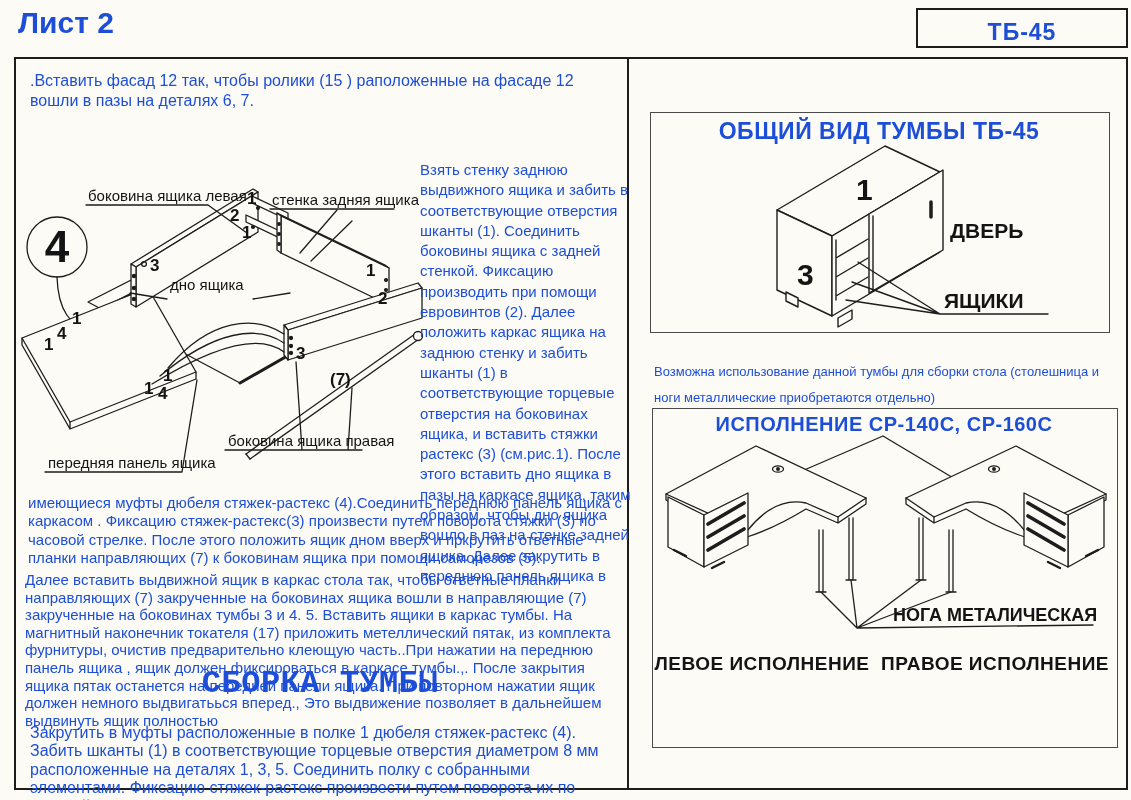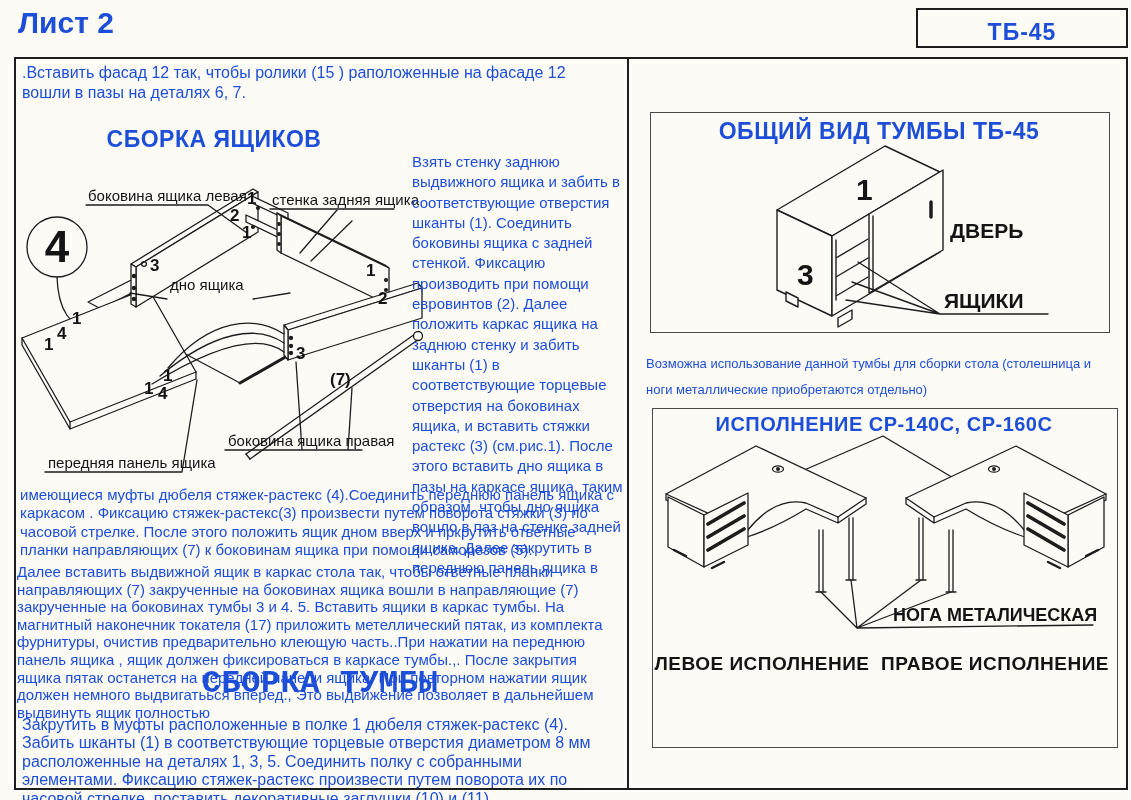--- a/index.html
+++ b/index.html
@@ -1,21 +1,21 @@
 <!DOCTYPE html>
 <html><head>
 <meta charset="utf-8">
 <style>
   html,body{margin:0;padding:0;background:#e8e6e0;}
   .page{
     position:relative;width:1131px;height:800px;background:#fcfbf6;
     font-family:"Liberation Sans",sans-serif;color:#1d4ed8;overflow:hidden;
   }
   .abs{position:absolute;}
-  p{margin:0;}
+  p{margin:8px;}
   .para{font-size:15px;line-height:18.4px;font-weight:500;}
   .box{border:2px solid #1d1d1d;background:transparent;}
   .thinbox{border:1.5px solid #4a4a4a;background:transparent;}
   .heading{font-weight:600;letter-spacing:.5px;text-align:center;}
   svg{position:absolute;overflow:visible;}
   svg text{font-family:"Liberation Sans",sans-serif;fill:#141414;}
   .lbl{font-size:15px;font-weight:500;}
   .num{font-size:17px;font-weight:bold;}
 </style>
 </head>
@@ -27,21 +27,20 @@
 
   <div class="abs box" style="left:916px;top:8px;width:208px;height:36px;border-width:2.5px;display:flex;align-items:flex-end;justify-content:center;">
     <span style="font-size:23px;font-weight:bold;letter-spacing:1px;">ТБ-45</span>
   </div>
 
   <div class="abs box" style="left:14px;top:57px;width:1110px;height:729px;"></div>
   <div class="abs" style="left:627px;top:57px;width:0;height:731px;border-left:2px solid #1d1d1d;"></div>
 
   <p class="abs para" style="left:22px;top:63px;width:560px;font-size:16px;line-height:19.5px;">.Вставить фасад 12 так, чтобы ролики (15 ) раположенные на фасаде 12 вошли в пазы на деталях 6, 7.</p>
 
-  <div class="abs heading" style="left:14px;top:126px;width:400px;font-size:23px;">СБОРКА ЯЩИКОВ</div>
 
   <svg class="abs" style="left:14px;top:150px;" width="412" height="345" viewBox="14 150 412 345" fill="none" stroke="#1d1d1d" stroke-width="1.3" stroke-linejoin="round" stroke-linecap="round">
 
     <circle cx="57" cy="247" r="30" fill="#fcfbf6"></circle>
     <text x="57" y="262" text-anchor="middle" font-size="44" font-weight="bold" stroke="none" fill="#141414">4</text>
     <path d="M57,277 C58,310 70,326 92,333"></path>
 
     <path d="M88,302 L247,221 L392,296 L240,383 Z" fill="#fcfbf6"></path>
     <path d="M100,310 L252,232" stroke-width="2.6"></path>
     <path d="M240,383 L392,296" stroke-width="3"></path>

